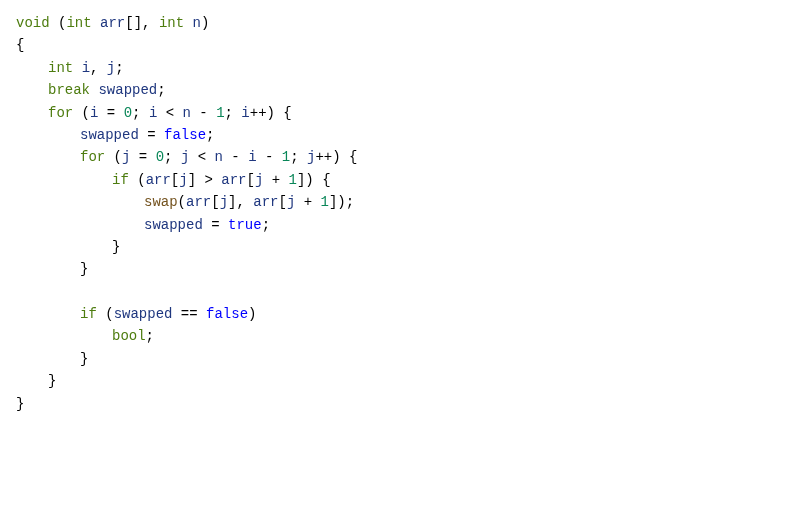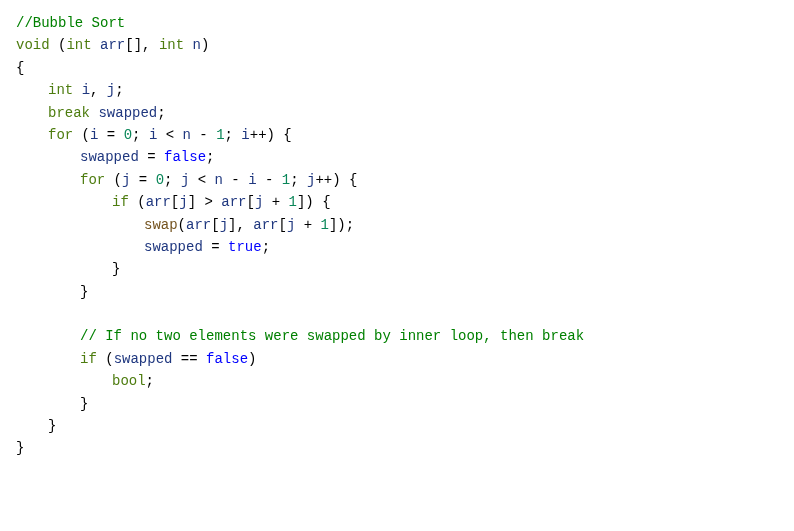--- a/index.html
+++ b/index.html
@@ -46,23 +46,20 @@
     .indent3 { display: inline-block; width: 96px; }
     .indent4 { display: inline-block; width: 128px; }
 
     
   </style>
 </head>
 <body>
 
 <div class="code-container">
 
-  <div class="code-line">
-    <span class="comment">//Bubble Sort</span>
-  </div>
 
   <div class="code-line">
     <span class="keyword">void</span>
     <span class="plain">&nbsp;</span>
     <span class="plain">(</span>
     <span class="keyword">int</span>
     <span class="plain">&nbsp;</span>
     <span class="param">arr</span>
     <span class="plain">[], </span>
     <span class="keyword">int</span>
@@ -186,24 +183,20 @@
 
   <div class="code-line">
     <span class="indent2"></span>
     <span class="plain">}</span>
   </div>
 
   <div class="code-line">
     <span>&nbsp;</span>
   </div>
 
-  <div class="code-line">
-    <span class="indent2"></span>
-    <span class="comment">// If no two elements were swapped by inner loop, then break</span>
-  </div>
 
   <div class="code-line">
     <span class="indent2"></span>
     <span class="keyword">if</span>
     <span class="plain">&nbsp;(</span>
     <span class="var">swapped</span>
     <span class="plain"> == </span>
     <span class="bool-val">false</span>
     <span class="plain">)</span>
   </div>

